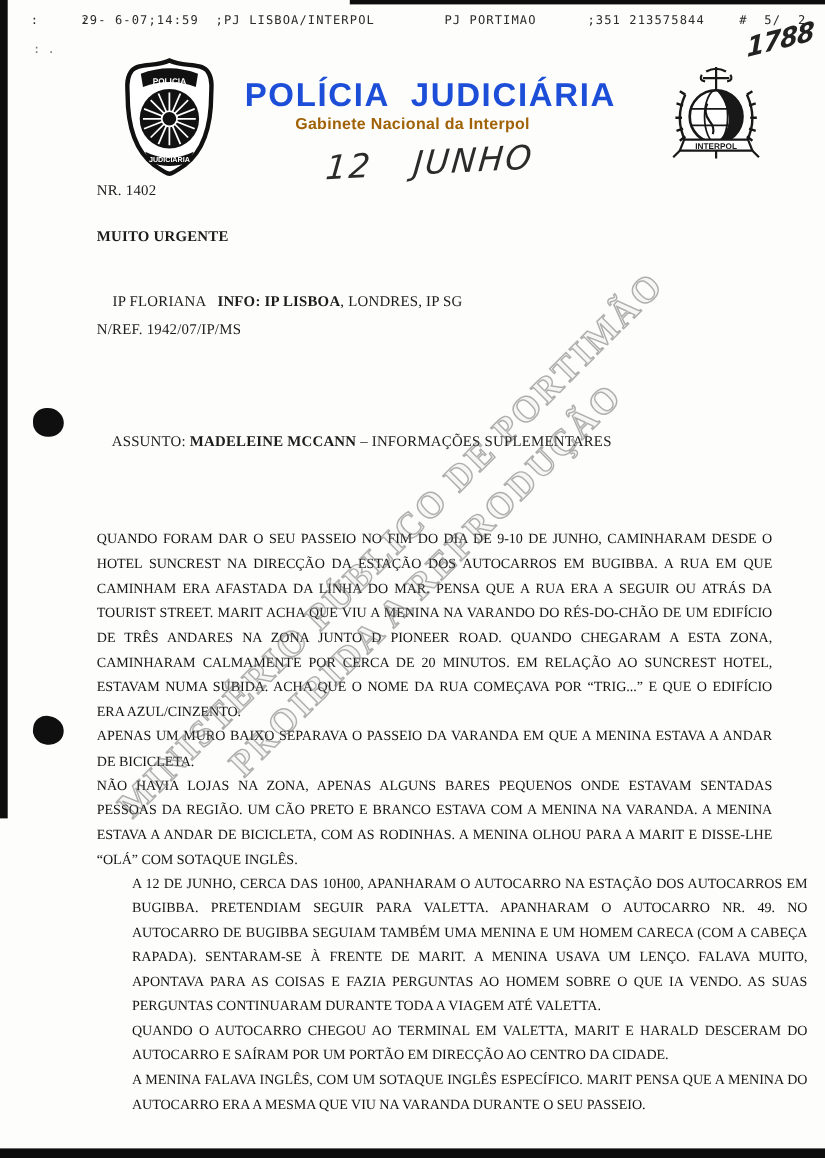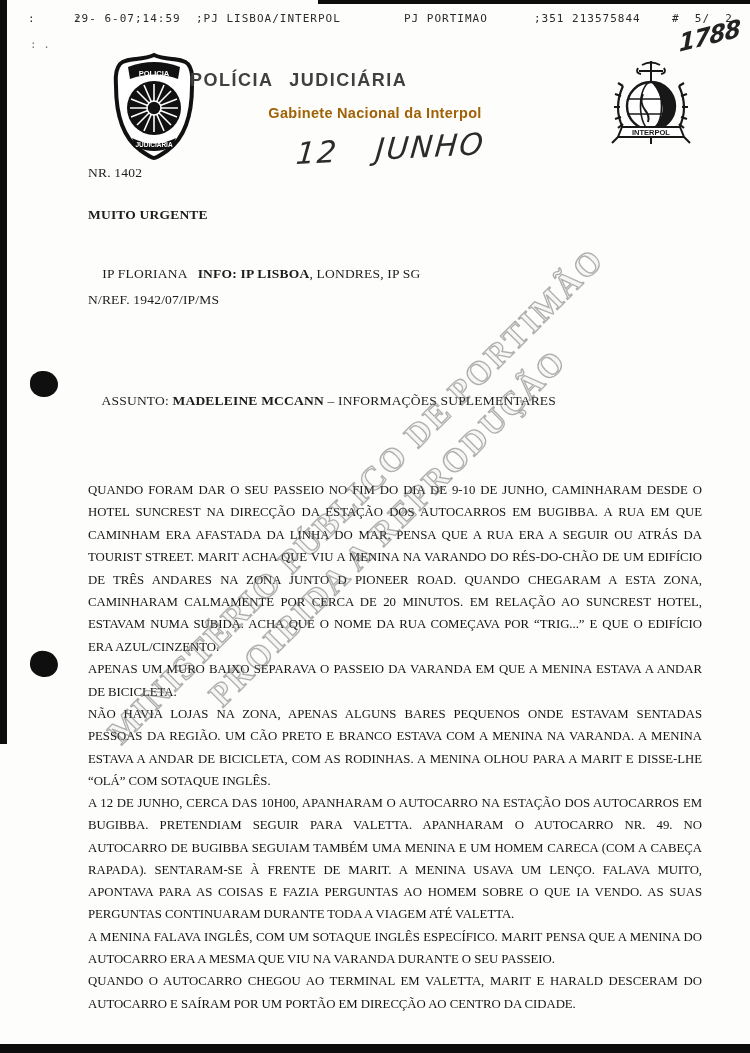--- a/index.html
+++ b/index.html
@@ -29,23 +29,23 @@
     position:absolute; left:678px; top:22px;
     font-family:"DejaVu Sans", sans-serif; font-style:italic; font-size:24px; font-weight:bold; color:#222;
     transform:rotate(-14deg) skewX(-14deg); letter-spacing:-1px;
   }
 
   
   .emblem { position:absolute; }
   .emblem-pj { left:107px; top:52px; }
   .emblem-interpol { left:598px; top:56px; }
   .org-title {
-    position:absolute; left:190px; top:70px; width:370px; text-align:left;
-    font-family:"Liberation Sans", sans-serif; font-weight:bold; font-size:18px;
-    letter-spacing:1.5px; word-spacing:10px; color:#404040;
+    position:absolute; left:190px; top:70px; width:370px; text-align:right;
+    font-family:"Liberation Sans", sans-serif; font-weight:bold; font-size:30px;
+    letter-spacing:1.5px; word-spacing:10px; color:#1d4ed8;
   }
   .org-subtitle {
     position:absolute; left:190px; top:105px; width:370px; text-align:center;
     font-family:"Liberation Sans", sans-serif; font-weight:bold; font-size:14.5px;
     letter-spacing:0.3px; color:#a16207;
   }
   .hw-date {
     position:absolute; left:296px; top:131px;
     font-family:"DejaVu Sans", sans-serif; font-style:italic; font-size:30px; color:#2b2b2b;
     transform:rotate(-3deg) skewX(-8deg); word-spacing:26px; letter-spacing:2px;
@@ -58,21 +58,21 @@
   .addr-line    { top:250px; }
   .our-ref      { top:292px; }
   .your-ref     { top:335px; }
   .subject-line { top:377px; }
   .b { font-weight:bold; }
 
   
   .body-block { position:absolute; left:88px; width:614px; font-size:12.8px; letter-spacing:-0.05px; text-align:justify; color:#141414; }
   .intro  { top:413px; line-height:27px; }
   .block1 { top:479px; line-height:22.4px; }
-  .block2 { top:792px; line-height:22.3px; }
+  .block2 { top:792px; line-height:22.3px;margin-left:32px; }
   .body-block p { margin:0; text-align:justify; }
 
   
   .watermark {
     position:absolute; left:372px; top:512px; z-index:6; pointer-events:none;
     transform:translate(-50%,-50%) rotate(-45deg);
     text-align:center; white-space:nowrap;
     font-family:"Liberation Serif", serif; font-weight:bold;
     color:rgba(115,115,115,0.35); letter-spacing:2.5px;
   }
@@ -167,22 +167,22 @@
     <span>ASSUNTO: </span><span class="b">MADELEINE MCCANN</span><span> – INFORMAÇÕES SUPLEMENTARES</span>
   </div>
 
   <div class="body-block block1">
       <p>QUANDO FORAM DAR O SEU PASSEIO NO FIM DO DIA DE 9-10 DE JUNHO, CAMINHARAM DESDE O HOTEL SUNCREST NA DIRECÇÃO DA ESTAÇÃO DOS AUTOCARROS EM BUGIBBA. A RUA EM QUE CAMINHAM ERA AFASTADA DA LINHA DO MAR. PENSA QUE A RUA ERA A SEGUIR OU ATRÁS DA TOURIST STREET. MARIT ACHA QUE VIU A MENINA NA VARANDO DO RÉS-DO-CHÃO DE UM EDIFÍCIO DE TRÊS ANDARES NA ZONA JUNTO D PIONEER ROAD. QUANDO CHEGARAM A ESTA ZONA, CAMINHARAM CALMAMENTE POR CERCA DE 20 MINUTOS. EM RELAÇÃO AO SUNCREST HOTEL, ESTAVAM NUMA SUBIDA. ACHA QUE O NOME DA RUA COMEÇAVA POR “TRIG...” E QUE O EDIFÍCIO ERA AZUL/CINZENTO.</p>
       <p>APENAS UM MURO BAIXO SEPARAVA O PASSEIO DA VARANDA EM QUE A MENINA ESTAVA A ANDAR DE BICICLETA.</p>
       <p>NÃO HAVIA LOJAS NA ZONA, APENAS ALGUNS BARES PEQUENOS ONDE ESTAVAM SENTADAS PESSOAS DA REGIÃO. UM CÃO PRETO E BRANCO ESTAVA COM A MENINA NA VARANDA. A MENINA ESTAVA A ANDAR DE BICICLETA, COM AS RODINHAS. A MENINA OLHOU PARA A MARIT E DISSE-LHE “OLÁ” COM SOTAQUE INGLÊS.</p>
     </div>
   <div class="body-block block2">
       <p>A 12 DE JUNHO, CERCA DAS 10H00, APANHARAM O AUTOCARRO NA ESTAÇÃO DOS AUTOCARROS EM BUGIBBA. PRETENDIAM SEGUIR PARA VALETTA. APANHARAM O AUTOCARRO NR. 49. NO AUTOCARRO DE BUGIBBA SEGUIAM TAMBÉM UMA MENINA E UM HOMEM CARECA (COM A CABEÇA RAPADA). SENTARAM-SE À FRENTE DE MARIT. A MENINA USAVA UM LENÇO. FALAVA MUITO, APONTAVA PARA AS COISAS E FAZIA PERGUNTAS AO HOMEM SOBRE O QUE IA VENDO. AS SUAS PERGUNTAS CONTINUARAM DURANTE TODA A VIAGEM ATÉ VALETTA.</p>
+      <p>QUANDO O AUTOCARRO CHEGOU AO TERMINAL EM VALETTA, MARIT E HARALD DESCERAM DO AUTOCARRO E SAÍRAM POR UM PORTÃO EM DIRECÇÃO AO CENTRO DA CIDADE.</p>
       <p>A MENINA FALAVA INGLÊS, COM UM SOTAQUE INGLÊS ESPECÍFICO. MARIT PENSA QUE A MENINA DO AUTOCARRO ERA A MESMA QUE VIU NA VARANDA DURANTE O SEU PASSEIO.</p>
-      <p>QUANDO O AUTOCARRO CHEGOU AO TERMINAL EM VALETTA, MARIT E HARALD DESCERAM DO AUTOCARRO E SAÍRAM POR UM PORTÃO EM DIRECÇÃO AO CENTRO DA CIDADE.</p>
     </div>
 
   <div class="watermark">
     <div class="wm-line1">MINISTÉRIO PÚBLICO DE PORTIMÃO</div>
     <div class="wm-line2">PROIBIDA A REPRODUÇÃO</div>
   </div>
 
 </div>
 
 </body></html>

